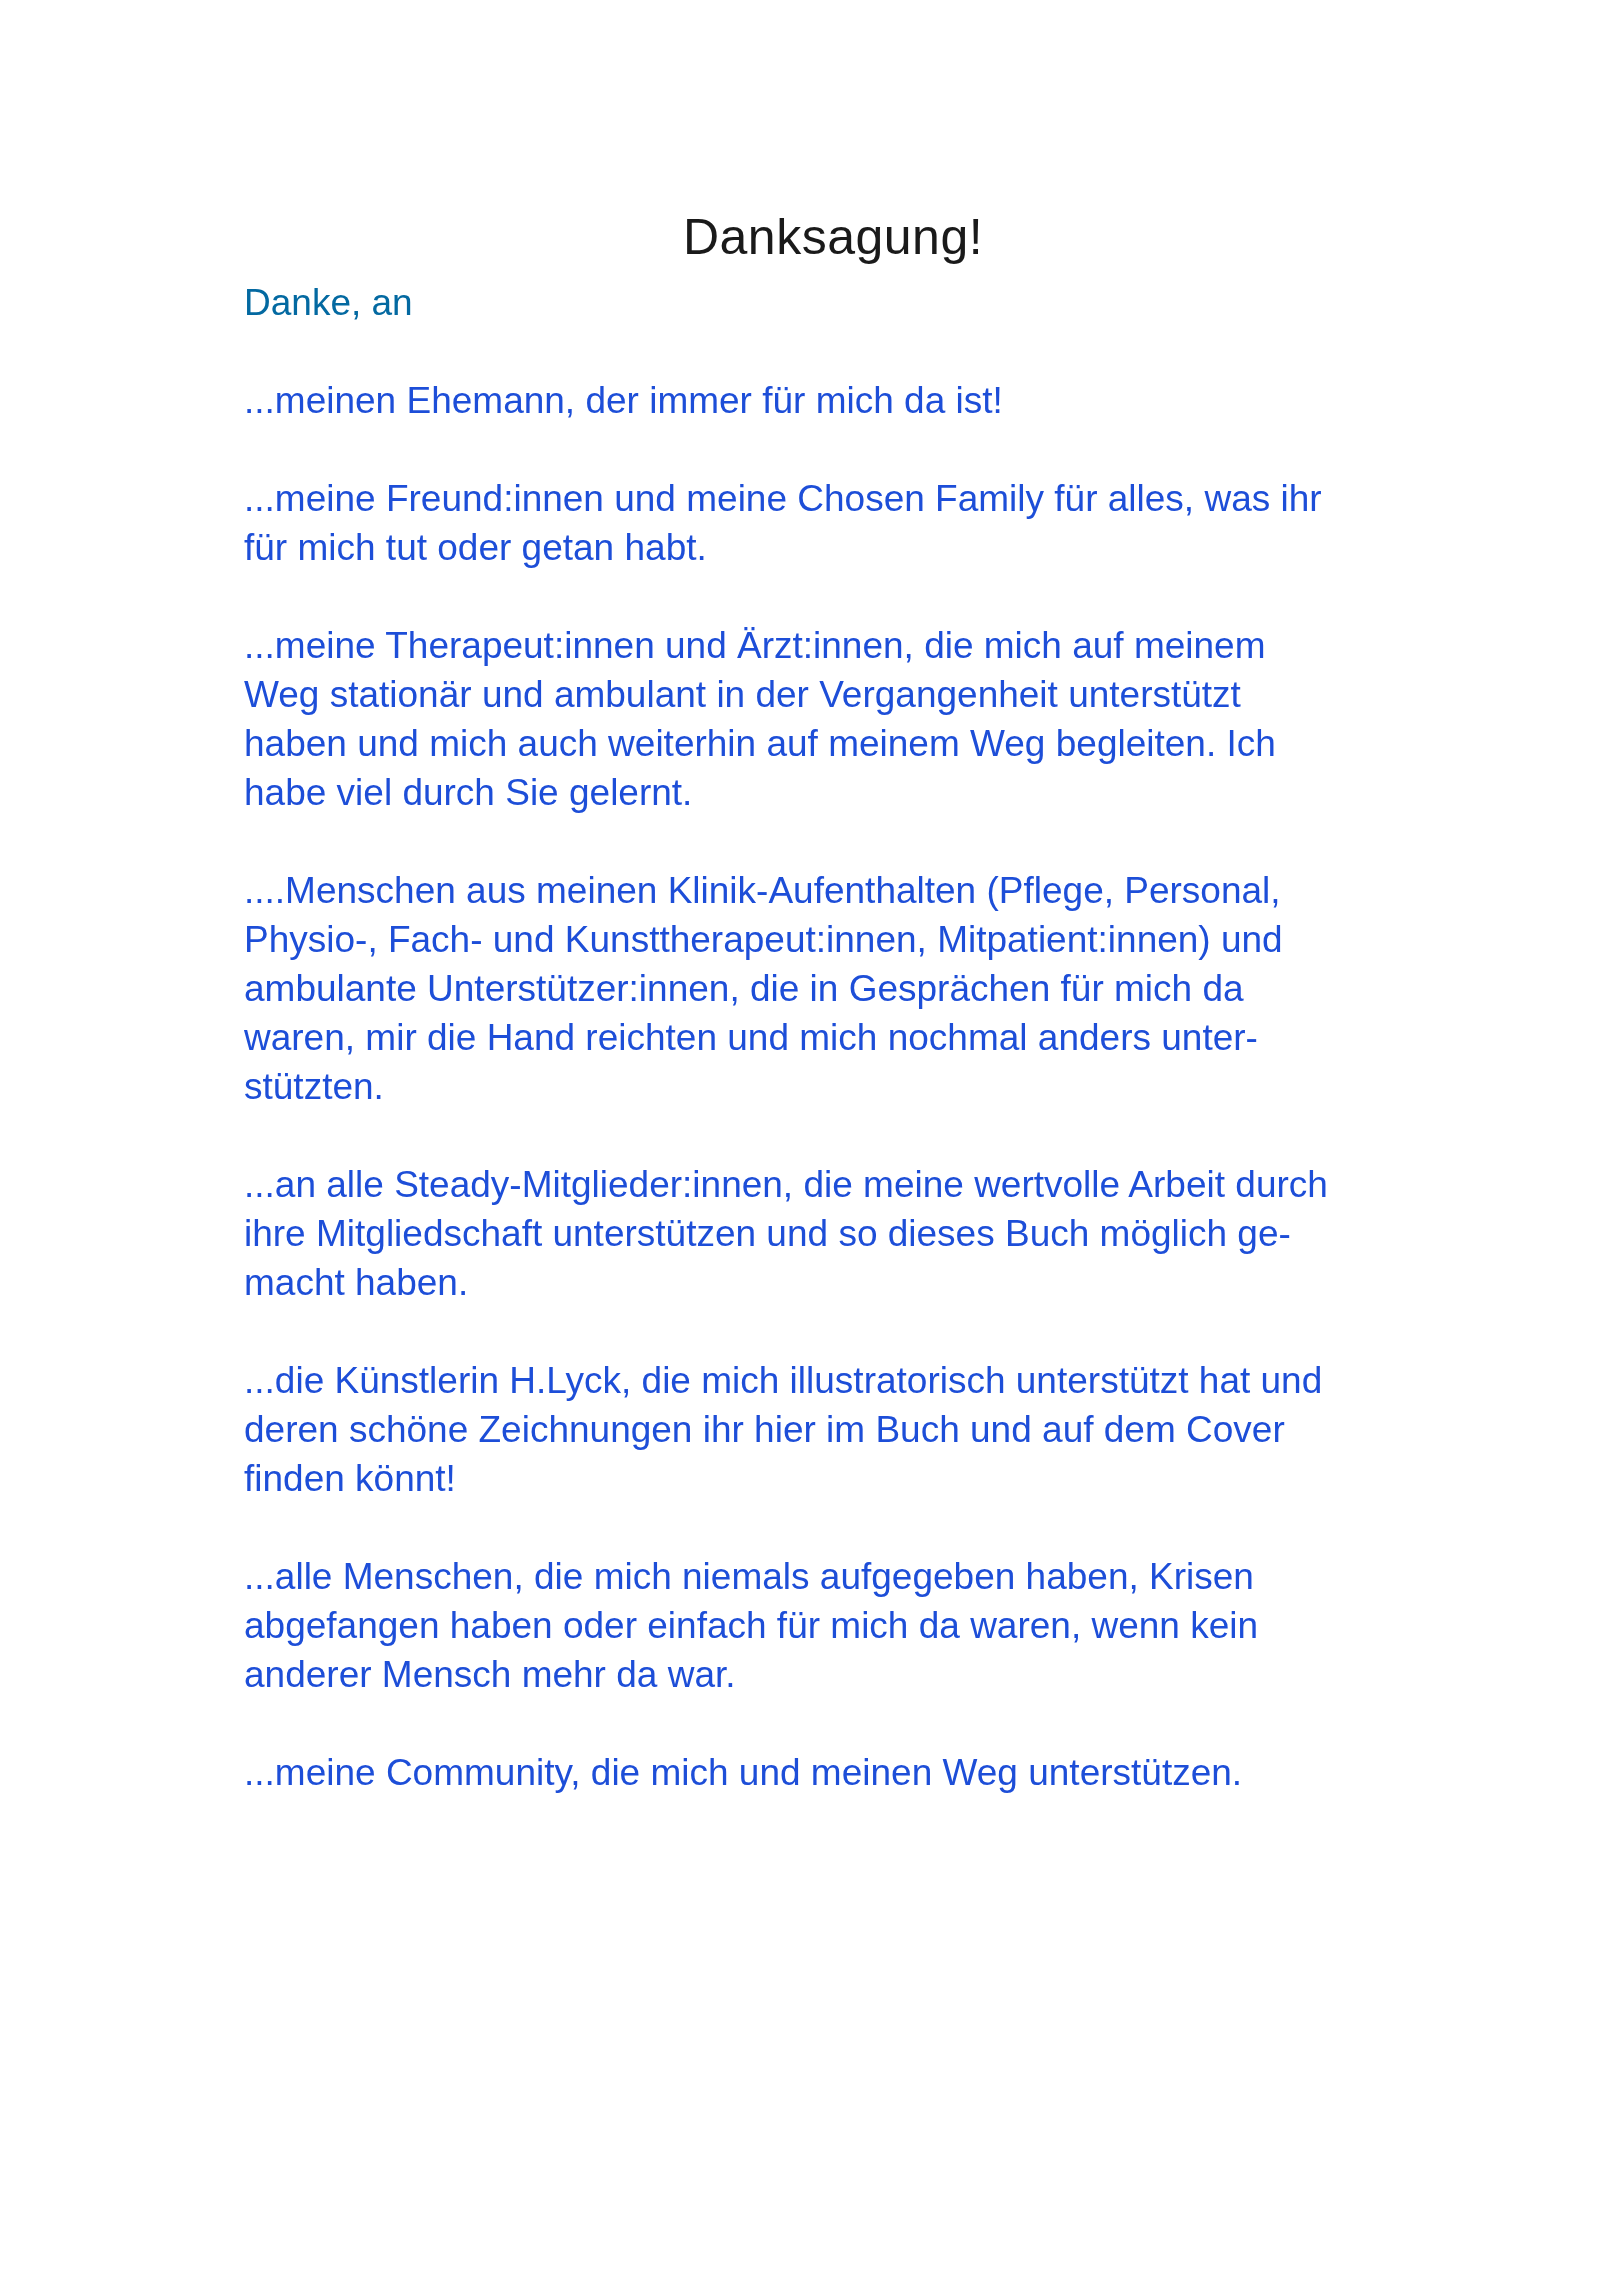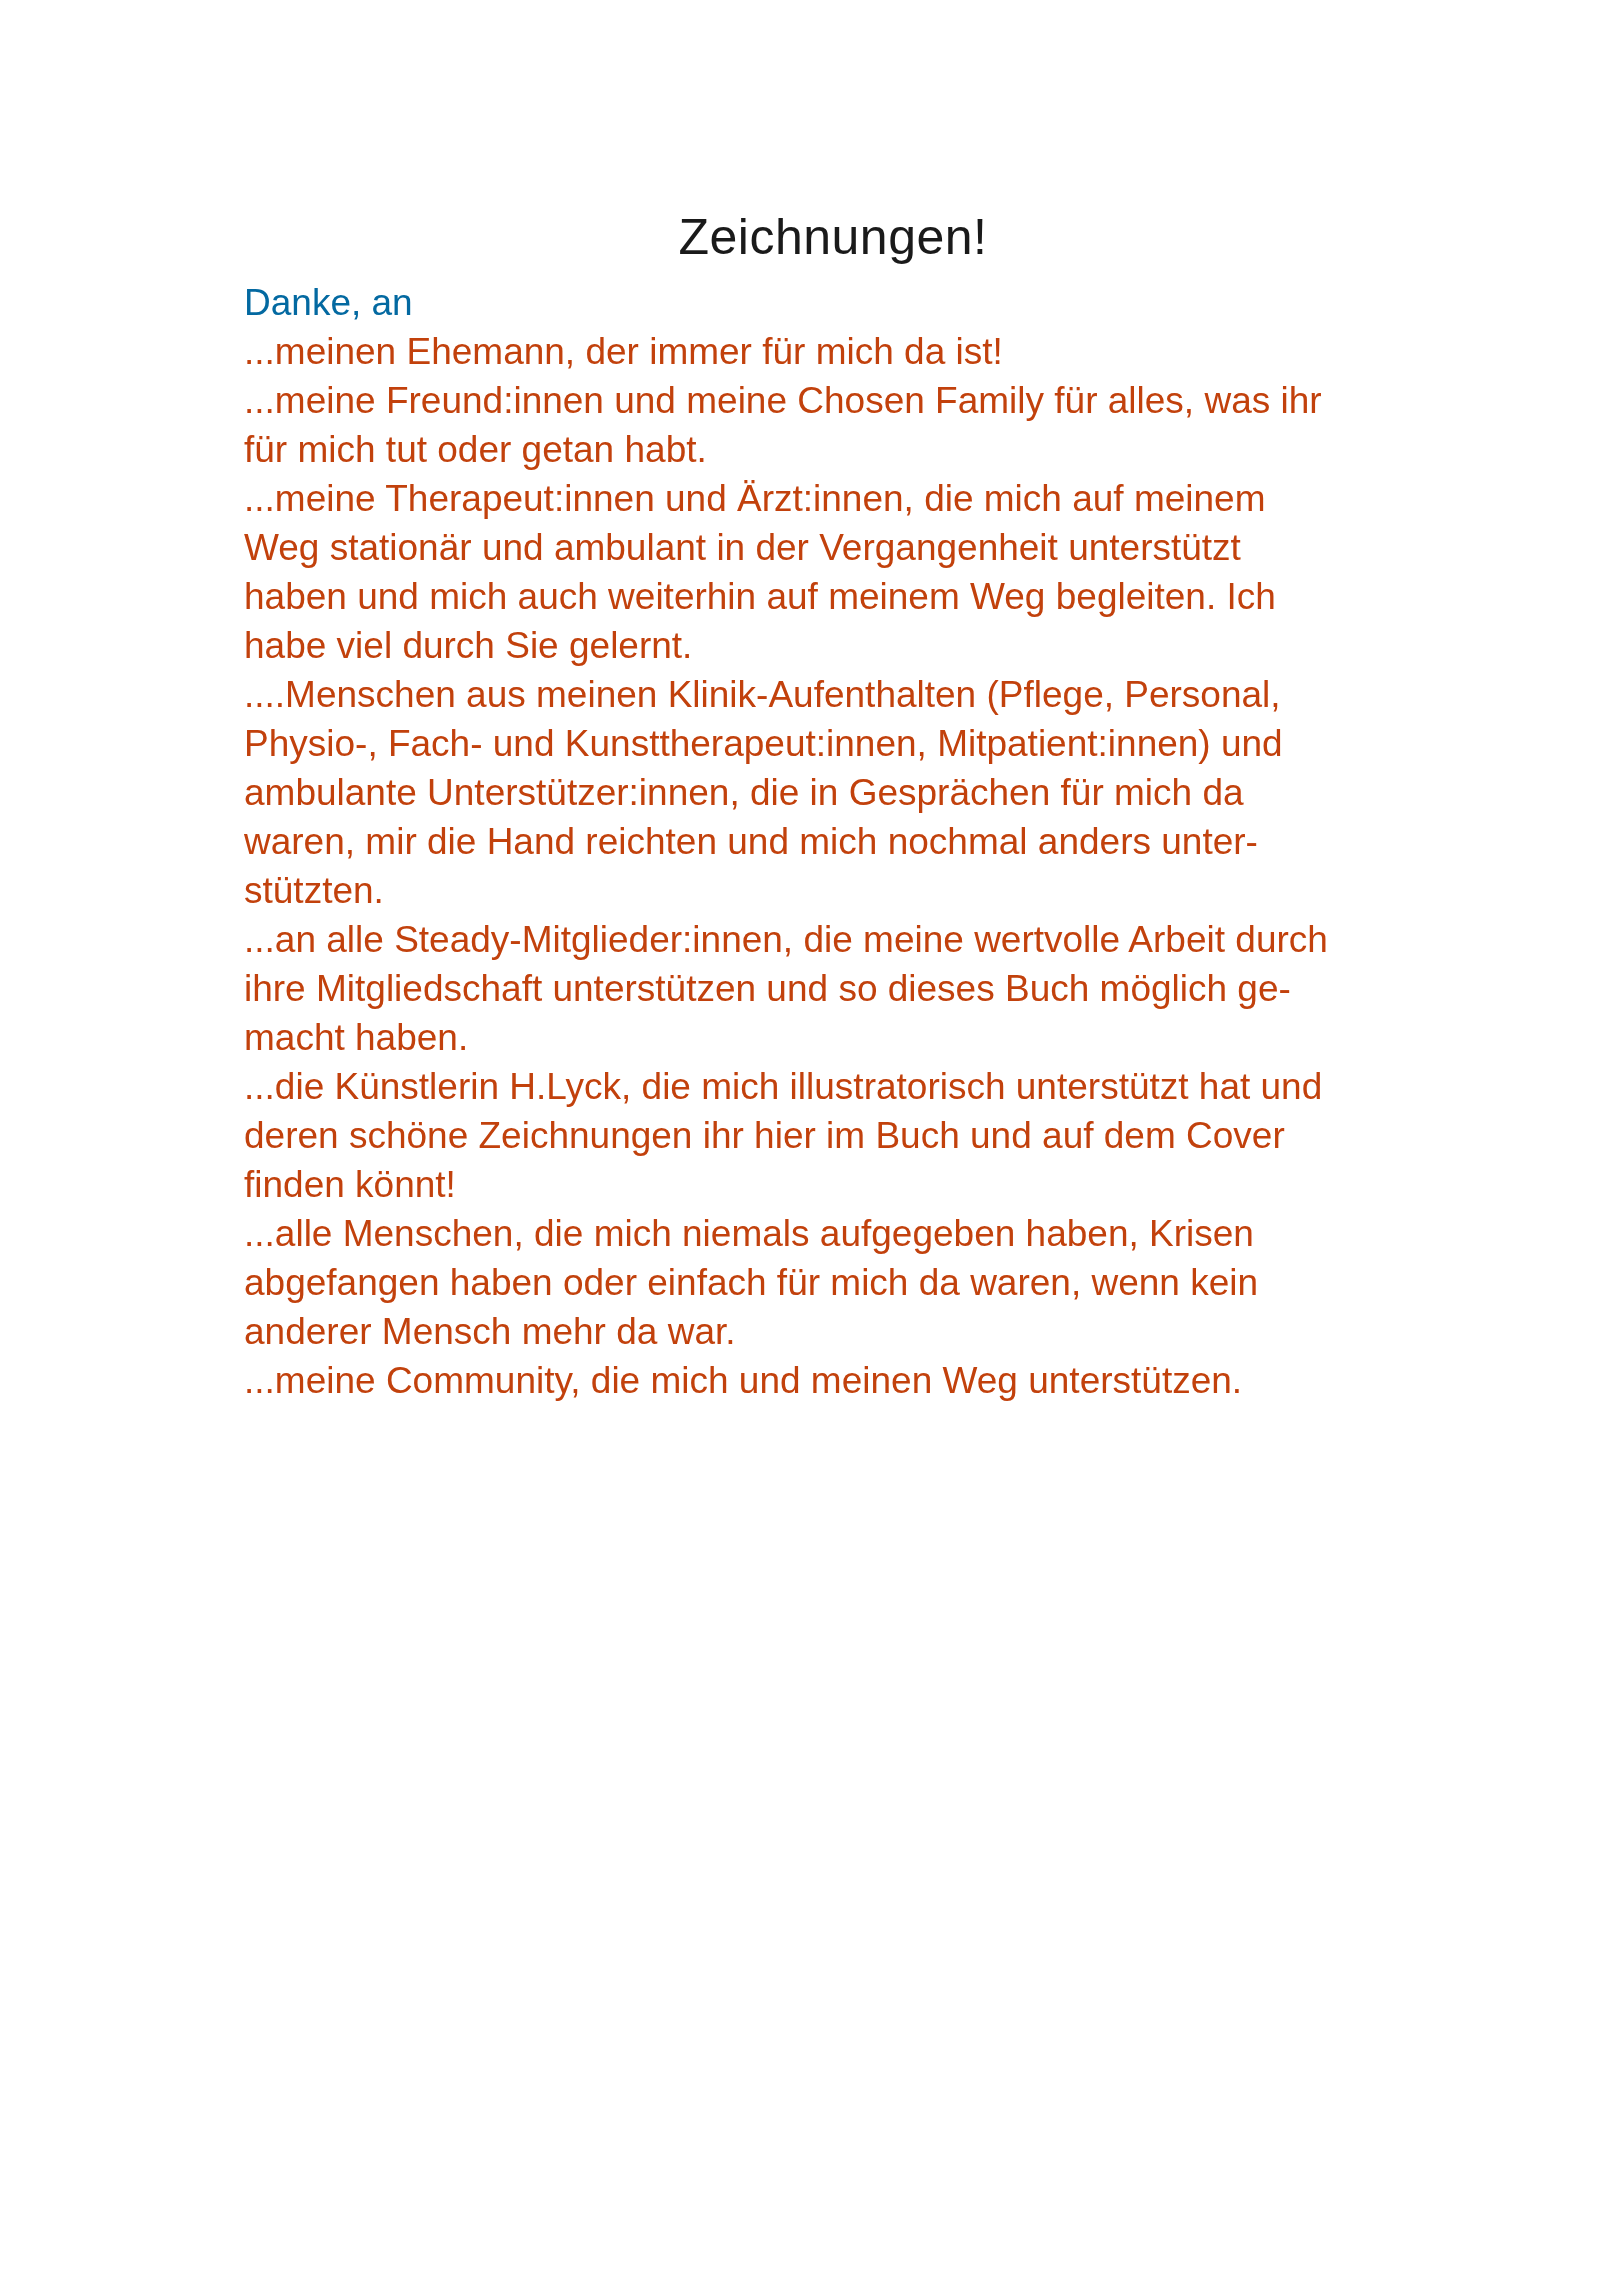--- a/index.html
+++ b/index.html
@@ -36,30 +36,31 @@
     font-size: 37px;
     font-weight: 400;
     line-height: 49px;
     color: #0369a1;
     margin-top: 11px;
   }
   .paragraph {
     font-size: 37px;
     font-weight: 400;
     line-height: 49px;
-    color: #c2410c;
+    color: #1d4ed8;
+    margin-top: 49px;
     white-space: pre-line;
   }
 </style>
 </head>
 <body>
 
 <div class="page">
   <div class="content">
-    <h1 class="title">Zeichnungen!</h1>
+    <h1 class="title">Danksagung!</h1>
 
     <p class="salutation">Danke, an</p>
 
     <p class="paragraph">...meinen Ehemann, der immer für mich da ist!</p>
     <p class="paragraph">...meine Freund:innen und meine Chosen Family für alles, was ihr
 für mich tut oder getan habt.</p>
     <p class="paragraph">...meine Therapeut:innen und Ärzt:innen, die mich auf meinem
 Weg stationär und ambulant in der Vergangenheit unterstützt
 haben und mich auch weiterhin auf meinem Weg begleiten. Ich
 habe viel durch Sie gelernt.</p>

